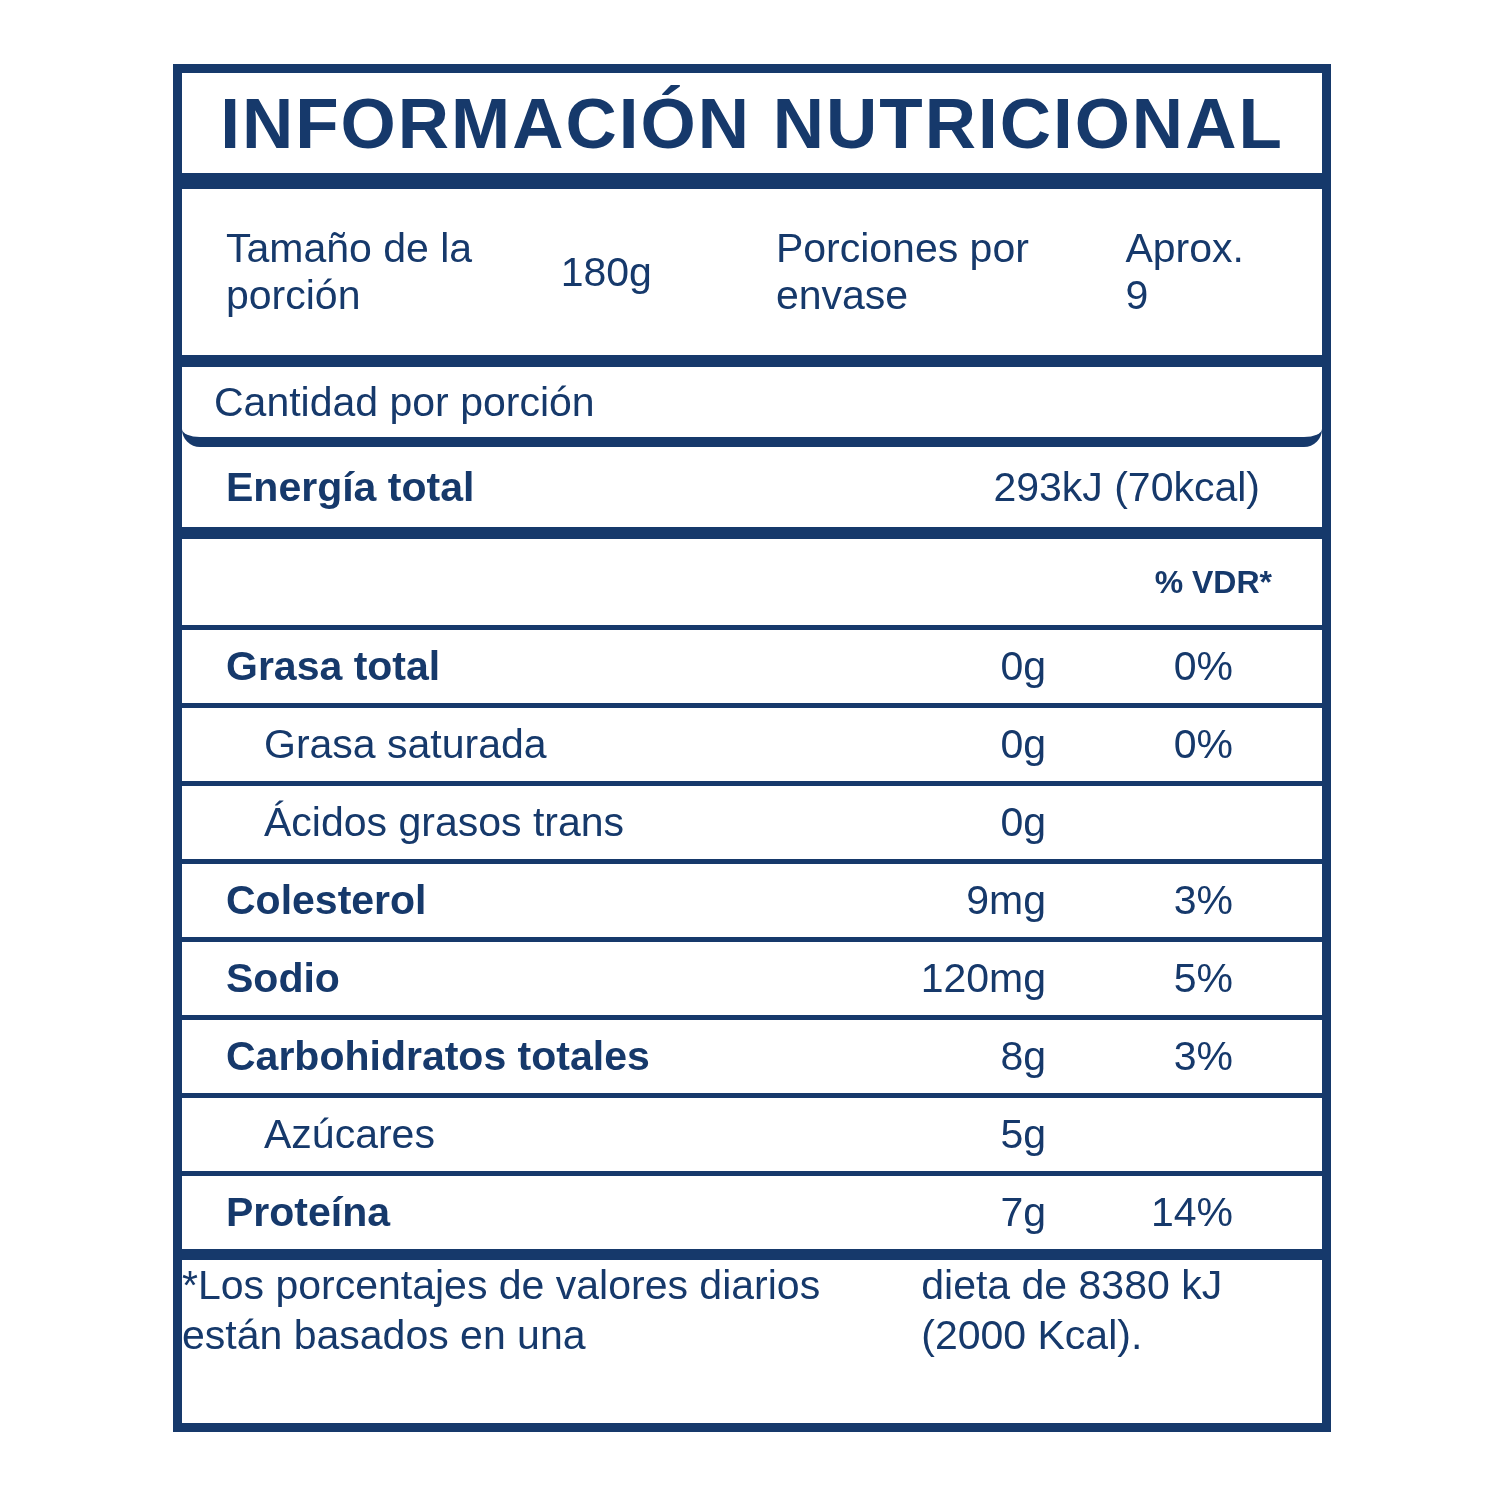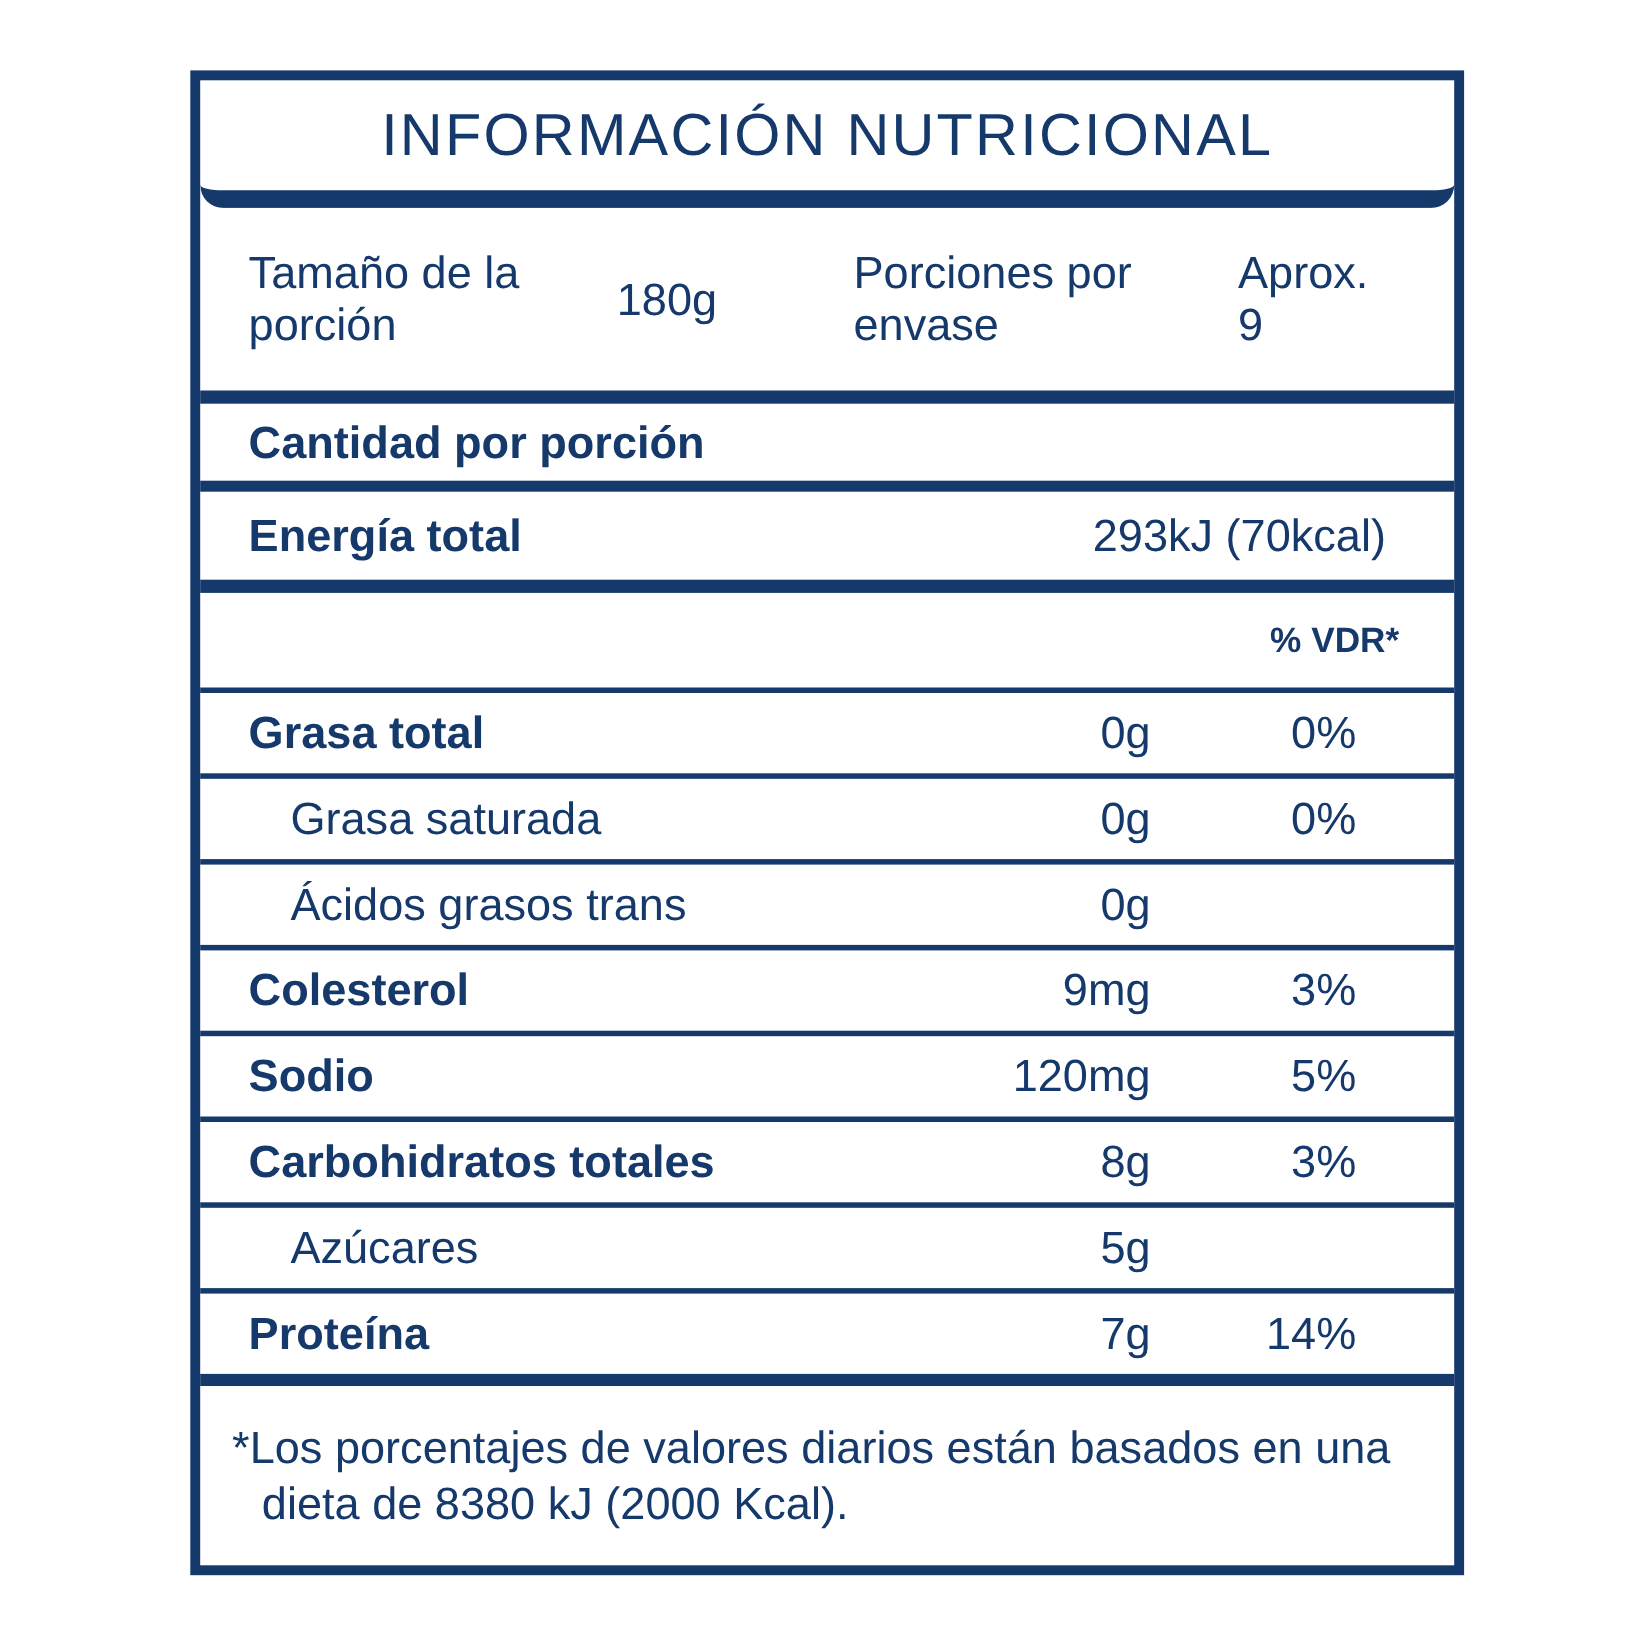--- a/index.html
+++ b/index.html
@@ -31,46 +31,46 @@
   }
   .sec {
     flex: none;
     display: flex;
   }
   .sec-title {
     height: 100px;
     border-bottom: 16px solid var(--navy);
     align-items: center;
     justify-content: center;
-    font-size: 54px;
-    font-weight: normal;
+    font-size: 71px;
+    font-weight: bold;
     letter-spacing: 2px;
-    border-radius: 21px;
   }
   .sec-serving {
     height: 166px;
     border-bottom: 12px solid var(--navy);
     flex-direction: row;
     justify-content: center;
     gap: 18px;
     font-size: 41px;
   }
   .kv-row {
     display: flex;
     justify-content: space-between;
     align-items: center;
     padding: 0 62px 0 44px;
   }
   .sec-cantidad {
     height: 70px;
     border-bottom: 10px solid var(--navy);
     align-items: center;
-    padding-left: 44px;
+    padding-left: 32px;
     font-size: 41px;
-    font-weight: bold;
+    font-weight: normal;
+    border-radius: 18px;
   }
   .sec-energia {
     height: 80px;
     border-bottom: 12px solid var(--navy);
     align-items: center;
     font-size: 41px;
   }
   .sec-energia .kv-row { width: 100%; gap: 24px; }
   .sec-energia .kv-label { font-weight: bold; }
   .sec-vdr {
@@ -93,24 +93,23 @@
     font-size: 41px;
   }
   .nrow:last-child { border-bottom: 11px solid var(--navy); padding-left: 44px; }
   .nrow .nlabel { flex: 1; text-align: left; }
   .nrow.bold .nlabel { font-weight: bold; }
   .nrow.indent .nlabel { padding-left: 38px; }
   .nrow .namount { width: 220px; text-align: right; }
   .nrow .ndv { width: 187px; text-align: right; }
   .sec-footer {
     flex: 1;
-    flex-direction: column;
+    flex-direction: row;
     justify-content: center;
     font-size: 41px;
-    padding-left: 29px;
     padding-right: 40px;
     line-height: 1.22;
   }
   .fline2 { padding-left: 27px; }
 </style>
 </head>
 <body>
 
 <div class="canvas">
   <div class="nutrition-label">

